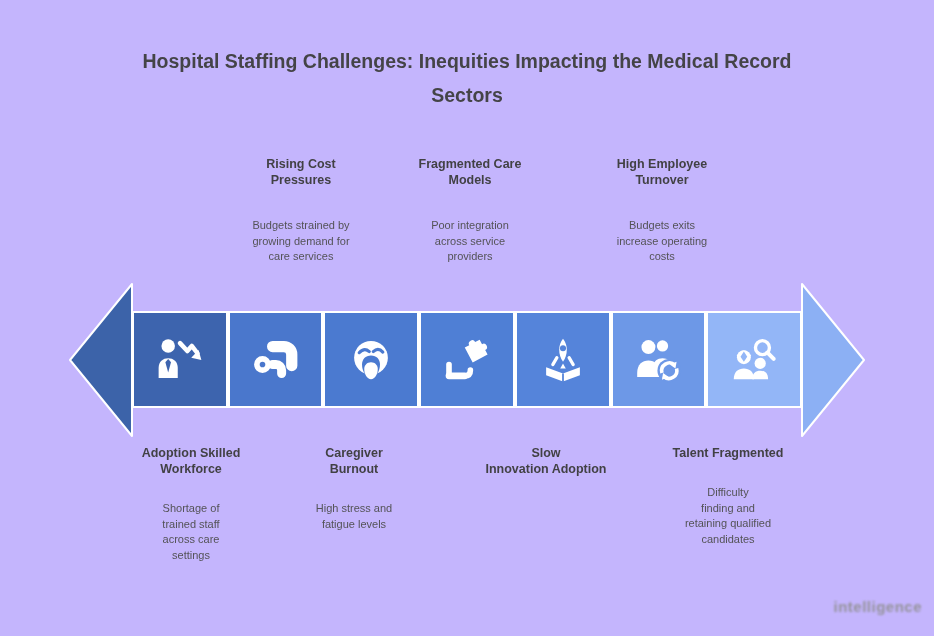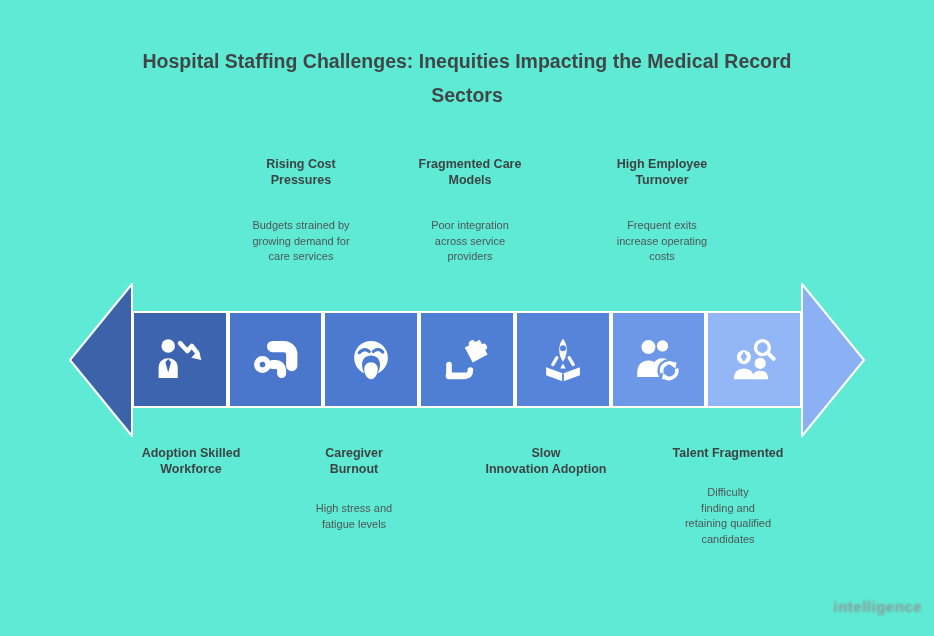--- a/index.html
+++ b/index.html
@@ -1,16 +1,16 @@
 <!DOCTYPE html>
 <html><head>
 <meta charset="utf-8">
 <style>
   html,body{margin:0;padding:0;background:#ffffff;}
-  #stage{position:relative;width:934px;height:636px;background:#5eead4;overflow:hidden;
+  #stage{position:relative;width:934px;height:636px;background:#c4b5fd;overflow:hidden;
          font-family:"Liberation Sans",sans-serif;}
   .pre{white-space:pre-line;}
   .soft{filter:blur(0.65px);opacity:.95;}
   .title{position:absolute;top:44px;left:57px;width:820px;text-align:center;
          font-size:19.5px;font-weight:bold;line-height:34px;color:#3e3e3e;}
   .cap{position:absolute;width:180px;text-align:center;}
   .cap-top{top:156px;}
   .cap-bot{top:445px;}
   .cap-h{font-weight:bold;font-size:12.5px;line-height:16px;color:#3b3b3b;}
   .cap-b{font-size:11px;line-height:15.5px;color:#4e4e4e;}
@@ -40,21 +40,21 @@
   <div class="cap cap-top" style="left:380px">
     <div class="cap-h pre soft">Fragmented Care
 Models</div>
     <div class="cap-b pre soft">Poor integration
 across service
 providers</div>
   </div>
   <div class="cap cap-top" style="left:572px">
     <div class="cap-h pre soft">High Employee
 Turnover</div>
-    <div class="cap-b pre soft">Frequent exits
+    <div class="cap-b pre soft">Budgets exits
 increase operating
 costs</div>
   </div>
 
   <svg id="arrow-svg" width="934" height="164" viewBox="0 0 934 164">
     <polygon points="70,80 132,4 132,156" fill="#3c63a9" stroke="#ffffff" stroke-width="2" stroke-linejoin="round"></polygon>
     <polygon points="802,4 864,80 802,156" fill="#8cb0f4" stroke="#ffffff" stroke-width="2" stroke-linejoin="round"></polygon>
   </svg>
 
   <div id="tiles">
@@ -134,20 +134,24 @@
         <circle cx="29.5" cy="27" r="5" fill="#fff"></circle>
         <path d="M22.5 41 c0-5.5 3-7.5 7-7.5 s7 2 7 7.5 z" fill="#fff"></path>
       </svg>
     </div>
 
   </div>
 
   <div class="cap cap-bot" style="left:101px">
     <div class="cap-h pre soft">Adoption Skilled
 Workforce</div>
+    <div class="cap-b pre soft">Shortage of
+trained staff
+across care
+settings</div>
   </div>
   <div class="cap cap-bot" style="left:264px">
     <div class="cap-h pre soft">Caregiver
 Burnout</div>
     <div class="cap-b pre soft">High stress and
 fatigue levels</div>
   </div>
   <div class="cap cap-bot" style="left:456px">
     <div class="cap-h pre soft">Slow
 Innovation Adoption</div>

